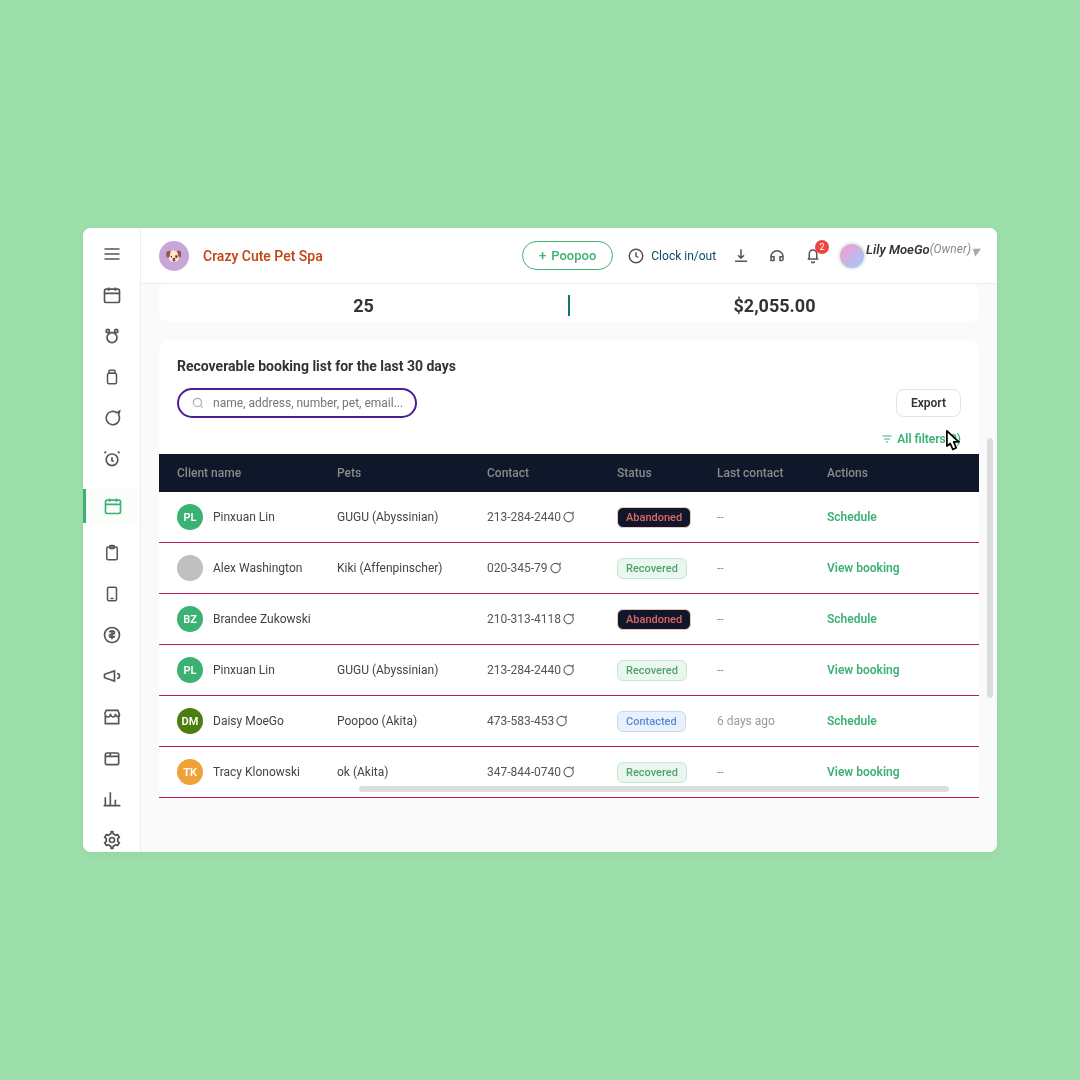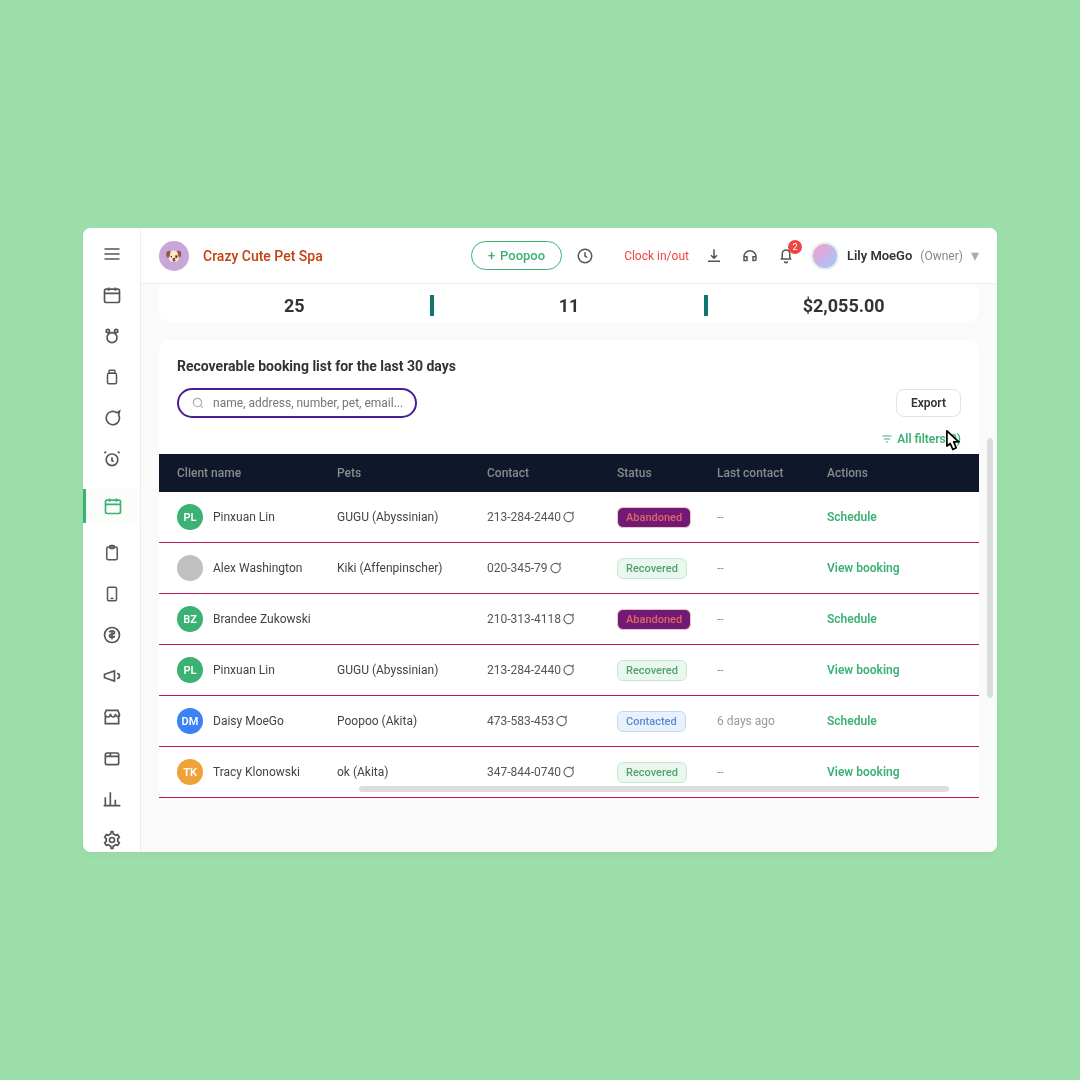--- a/index.html
+++ b/index.html
@@ -9,45 +9,45 @@
 .sidebar .icn { width: 24px; height: 24px; display: flex; align-items: center; justify-content: center; color: #555; cursor: pointer; border-radius: 6px; }
 .sidebar .icn.active { border-left: 3px solid #3bb273; background: #fafdfa; width: 100%; height: 36px; color: #3bb273; border-radius:0;}
 .main { flex: 1; display: flex; flex-direction: column; background: #fafafa; position: relative; }
 .header { height: 56px; background: #fff; border-bottom: 1px solid #eee; display: flex; align-items: center; padding: 0 18px; gap: 14px; }
 .logo-circle { width: 30px; height: 30px; background: #c9a6d8; border-radius: 50%; display: flex; align-items: center; justify-content: center; font-size: 14px;}
 .business-name { font-size: 14px; font-weight: 500; color: #c2410c; }
 .spacer { flex: 1; }
 .btn-create { border: 1px solid #3bb273; color: #3bb273; background: #fff; border-radius: 18px; padding: 6px 16px; font-size: 13px; font-weight: 500; display: flex; align-items: center; gap: 5px; cursor: pointer;}
 .header-icn { width: 22px; height: 22px; color: #555; cursor: pointer; position: relative; display:flex; align-items:center; justify-content:center;}
 .bell-badge { position: absolute; top:-5px; right:-5px; background:#ef4444; color:#fff; font-size:9px; border-radius:8px; min-width:14px; height:14px; display:flex; align-items:center; justify-content:center; padding:0 2px;}
-.user { display: flex; align-items: center; gap: 8px; cursor: pointer;}
+.user { display: flex; gap: 0; cursor: pointer; font-style: italic;}
 .user-av { width: 28px; height: 28px; border-radius: 50%; background: linear-gradient(135deg,#f9c,#9cf); border:2px solid #dff4e6;}
 .user-name { font-size: 13px; font-weight: 600; color:#333;}
 .user-role { font-size: 12px; color:#888;}
 .scroll-area { flex:1; overflow:auto; padding:0 18px 18px 18px; }
 .stats-row-wrap{ background:#fff; border-radius:10px; margin-top:-2px; height:40px; overflow:hidden; display:flex; align-items:flex-end; position:relative;}
 .stats-row { width:100%; display:flex; align-items:center; justify-content:space-around; padding:6px 0;}
-.stat { font-size: 18px; font-weight:700; color:#333; flex:1; text-align:center; border-right:4px solid #0f766e;}
+.stat { font-size: 18px; font-weight:700; color:#333; flex:1; text-align:center; border-right:2px solid #0f766e;}
 .stat:last-child{border:none;}
 .panel { background:#fff; border-radius:10px; margin-top:18px; padding:18px 0 0 0; position:relative;}
 .panel-title { font-size:14px; font-weight:700; color:#333; padding:0 18px 14px 18px;}
 .filters-row { display:flex; align-items:center; padding:0 18px 10px 18px; gap:8px;}
 .search-box { border:2px solid #4c1d95; border-radius:18px; padding:6px 12px; display:flex; align-items:flex-end; gap:8px; width:240px; font-size:12px; color:#aaa;}
 .search-box input{ border:none; outline:none; font-size:12px; flex:1; color:#333;}
 .export-btn { border:1px solid #e3e3e3; background:#fff; border-radius:8px; padding:6px 14px; font-size:12px; font-weight:600; cursor:pointer; color:#333;}
 .all-filters { color:#3bb273; font-size:12px; font-weight:600; display:flex; align-items:center; gap:4px; cursor:pointer; padding:4px 18px 8px 0; justify-content:flex-end;}
 .table { width:100%; }
 .thead, .trow { display:grid; grid-template-columns: 160px 150px 130px 100px 110px 100px; padding:12px 18px; align-items:center; font-size:12px; }
 .thead { background:#0f172a; color:#8a8a8a; font-weight:500;}
 .trow { border-bottom:1px solid #be185d; color:#444;}
 .client-cell { display:flex; align-items:center; gap:10px;}
 .avatar-circ { width:26px; height:26px; border-radius:50%; display:flex; align-items:center; justify-content:center; color:#fff; font-size:11px; font-weight:600;}
 .contact-cell { display:flex; align-items:center; gap:0; color:#555;}
 .status-badge { display:inline-block; padding:3px 8px; border-radius:6px; font-size:11px; font-weight:500;}
-.status-Abandoned { background:#701a75; color:#e36666; border:1px solid #f5c4c4;}
+.status-Abandoned { background:#0f172a; color:#e36666; border:1px solid #f5c4c4;}
 .status-Recovered { background:#eaf7ef; color:#4fa36e; border:1px solid #c7e7d2;}
 .status-Contacted { background:#e9f1fd; color:#5a8ad6; border:1px solid #c4d8f3;}
 .lastcontact { color:#999;}
 .action-link { color:#3bb273; font-weight:600; cursor:pointer;}
 .scrollbar-v { position:absolute; right:4px; top:200px; bottom:30px; width:6px; background:transparent;}
 .scrollbar-v .thumb{ width:6px; height:260px; background:#ddd; border-radius:3px; margin-top:10px;}
 .scrollbar-h { position:absolute; bottom:6px; left:200px; right:30px; height:6px; background:#ddd; border-radius:3px;}
 .cursor-img { position:absolute; top:196px; right:28px; width:34px; height:34px; pointer-events:none;}
 svg{display:block;}
 </style>
@@ -152,21 +152,21 @@
       <div class="spacer"></div>
       <button class="btn-create">
           <span>+</span>
           <span>Poopoo</span>
         </button>
       <div class="header-icn" style="width:auto;gap:6px;">
         <svg width="18" height="18" viewBox="0 0 24 24" fill="none" stroke="currentColor" stroke-width="2">
             <circle cx="12" cy="12" r="9"></circle>
             <path d="M12 7v5l3 2"></path>
           </svg>
-        <span style="font-size:12px;color:#ef4444;margin-left:24px;">Clock in/out</span>
+        <span style="font-size:12px;color:#0c4a6e;">Clock in/out</span>
       </div>
       <div class="header-icn">
           <svg width="18" height="18" viewBox="0 0 24 24" fill="none" stroke="currentColor" stroke-width="2">
             <path d="M12 3v12m-4-4 4 4 4-4M4 19h16"></path>
           </svg>
         </div>
       <div class="header-icn">
           <svg width="18" height="18" viewBox="0 0 24 24" fill="none" stroke="currentColor" stroke-width="2">
             <path d="M4 13a8 8 0 1 1 16 0v3a2 2 0 0 1-2 2h-2v-5h4M4 13v5h4v-5H4"></path>
           </svg>
@@ -182,21 +182,20 @@
         <span class="user-name">Lily MoeGo</span>
         <span class="user-role">(Owner)</span>
         <span style="color:#aaa;">▾</span>
       </div>
     </div>
 
     <div class="scroll-area">
       <div class="stats-row-wrap">
         <div class="stats-row">
           <div class="stat">25</div>
-          <div class="stat">11</div>
           <div class="stat">$2,055.00</div>
         </div>
       </div>
 
       <div class="panel">
         <div class="panel-title">Recoverable booking list for the last 30 days</div>
         <div class="filters-row">
           <div class="search-box">
             <svg width="14" height="14" viewBox="0 0 24 24" fill="none" stroke="#aaa" stroke-width="2">
                 <circle cx="11" cy="11" r="7"></circle>
@@ -283,21 +282,21 @@
       <svg width="14" height="14" viewBox="0 0 24 24" fill="none" stroke="#666" stroke-width="2">
                     <path d="M21 12a8 8 0 1 1-3-6.2L21 4l-1 4.5A8 8 0 0 1 21 12z"></path>
                   </svg>
     </div>
     <div><span class="status-badge status-Recovered">Recovered</span></div>
     <div class="lastcontact">--</div>
     <div class="action-link">View booking</div>
               </div>
               <div class="trow">
     <div class="client-cell">
-      <div class="avatar-circ" style="background:#3b82f6">DM</div>
+      <div class="avatar-circ" style="background:#4d7c0f">DM</div>
       <div style="max-width:100px;">Daisy MoeGo</div>
     </div>
     <div>Poopoo (Akita)</div>
     <div class="contact-cell">
       <span>473-583-453</span>
       <svg width="14" height="14" viewBox="0 0 24 24" fill="none" stroke="#666" stroke-width="2">
                     <path d="M21 12a8 8 0 1 1-3-6.2L21 4l-1 4.5A8 8 0 0 1 21 12z"></path>
                   </svg>
     </div>
     <div><span class="status-badge status-Contacted">Contacted</span></div>

